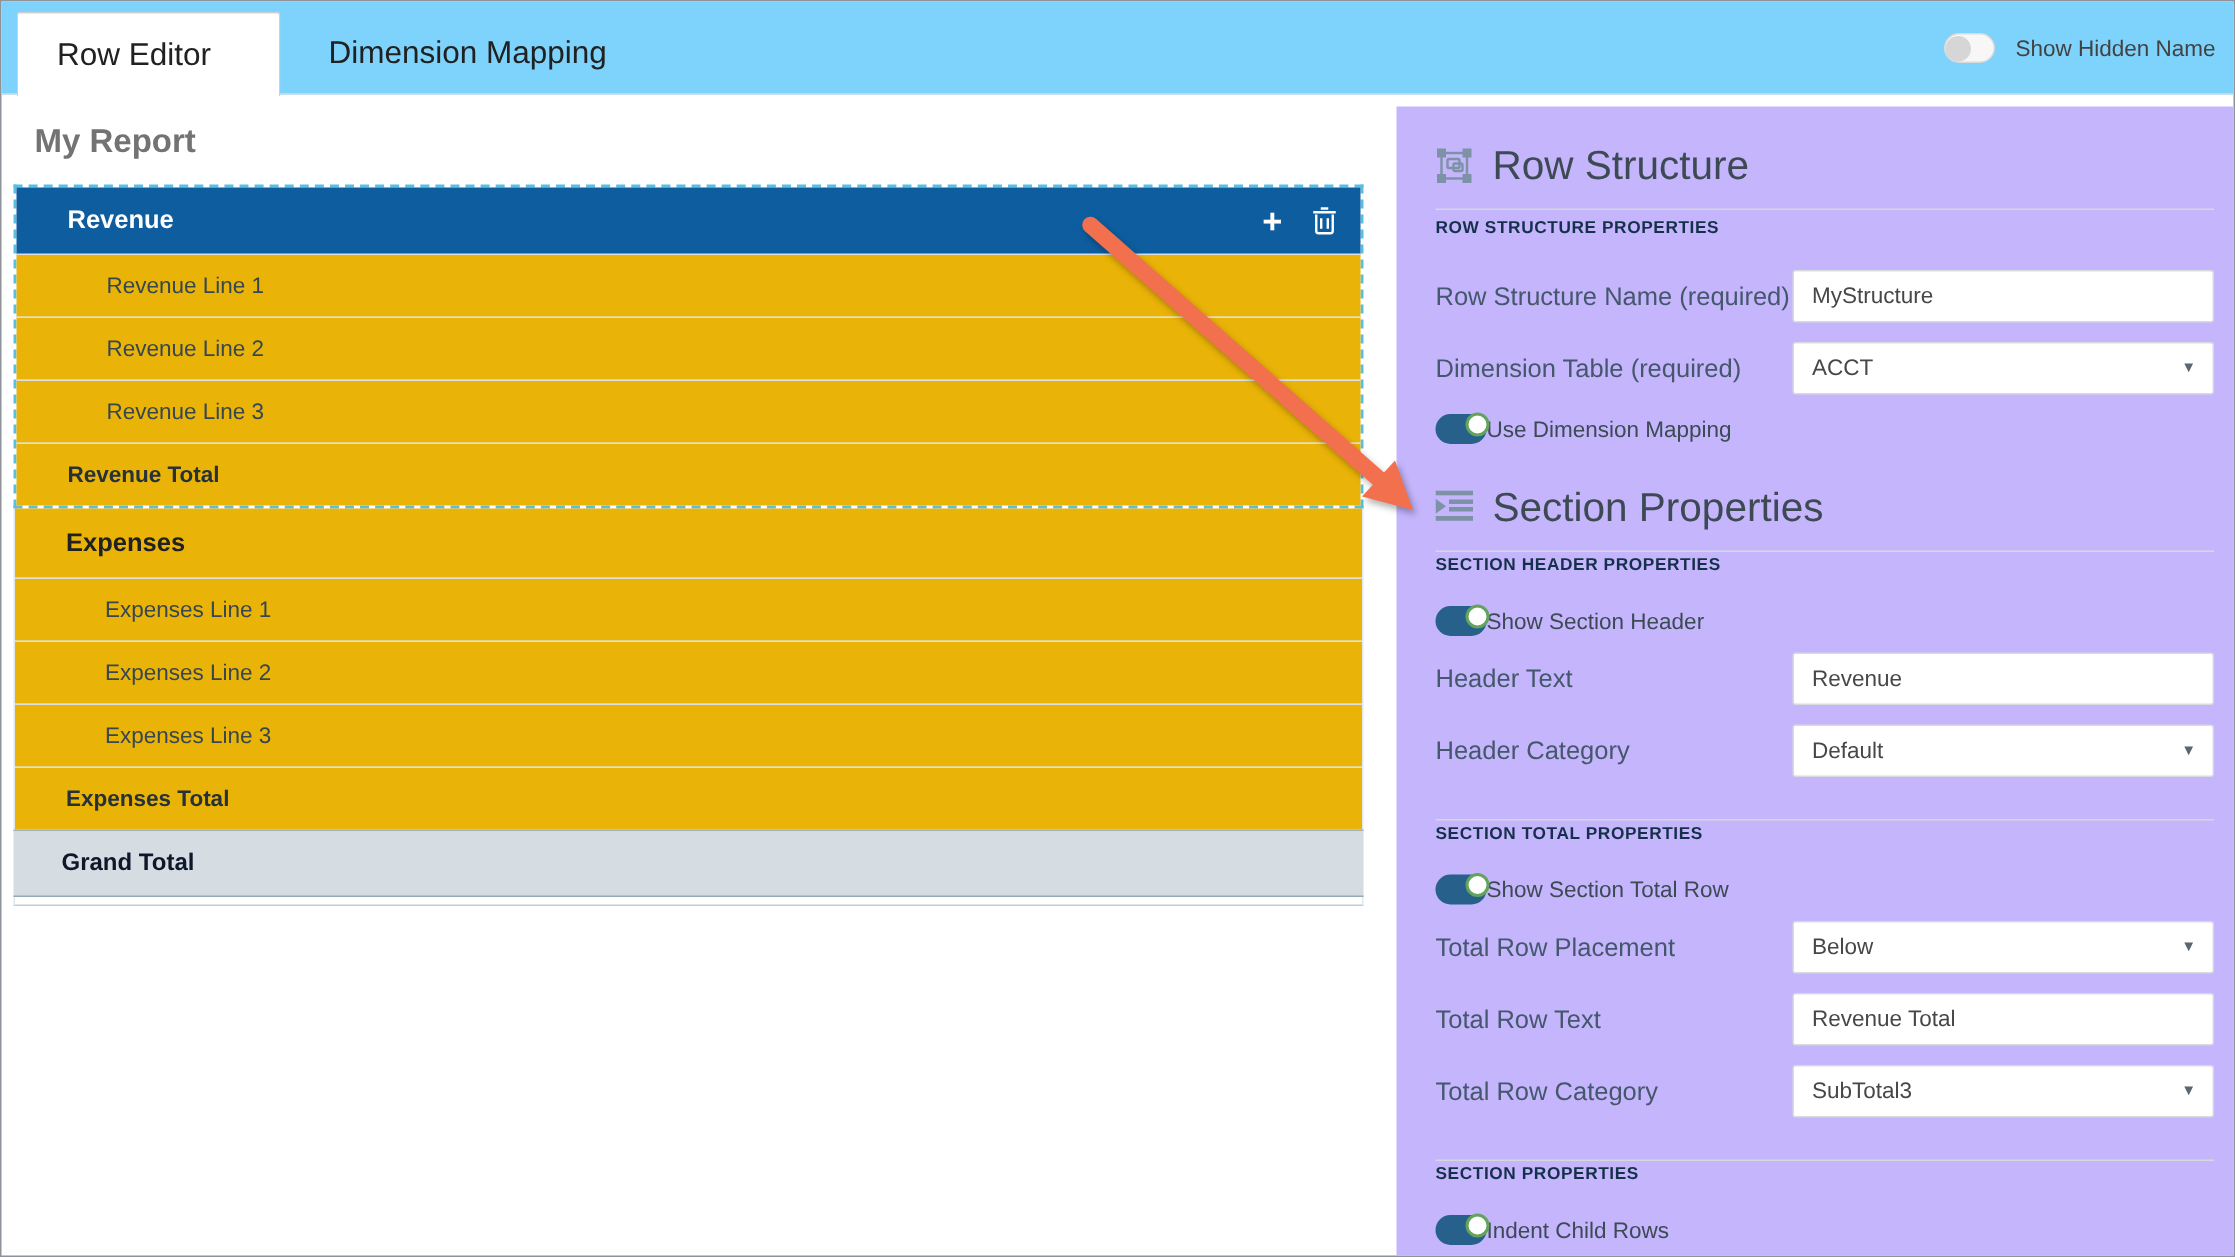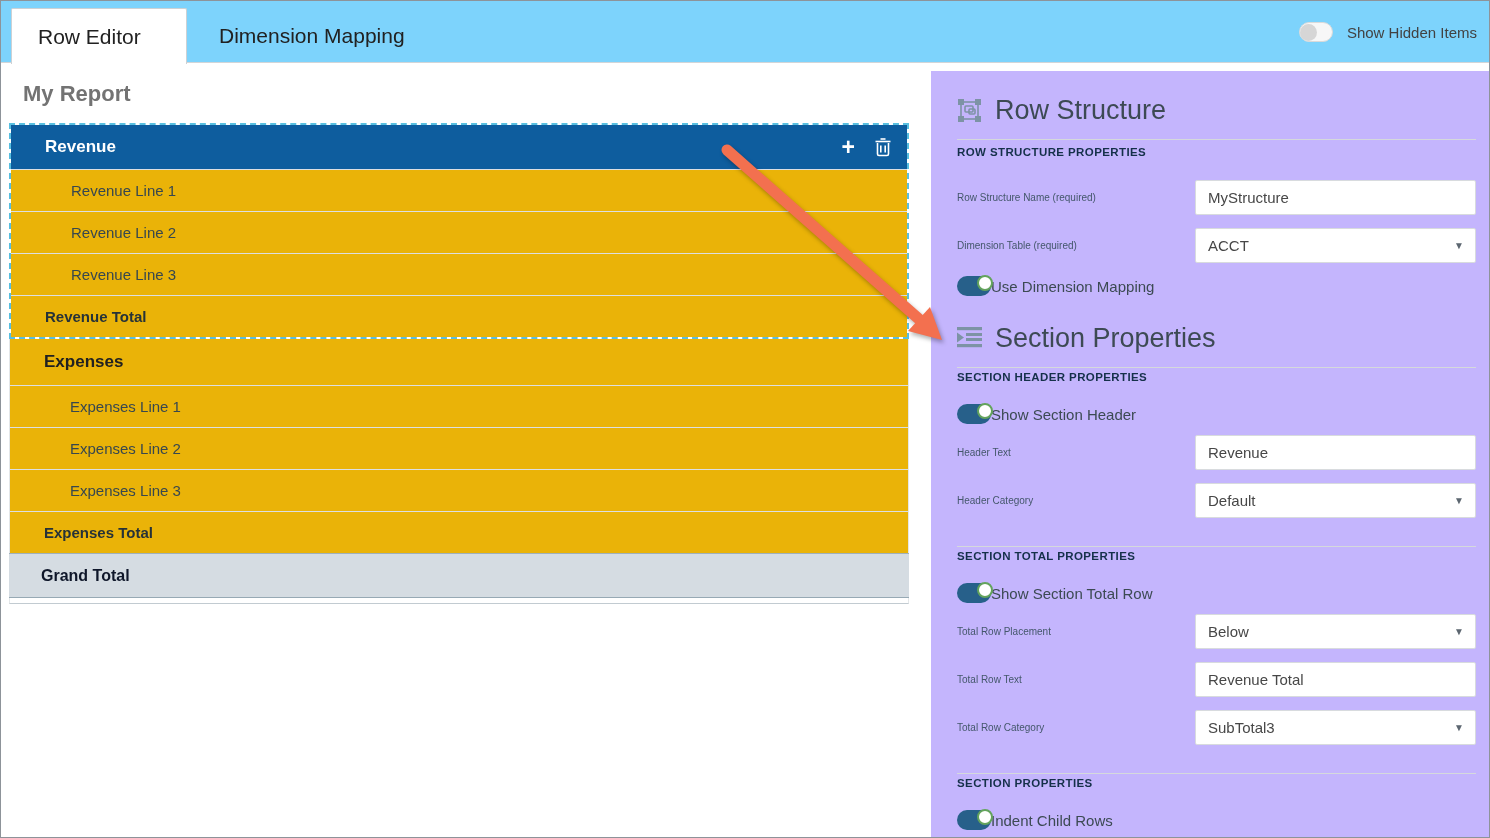--- a/index.html
+++ b/index.html
@@ -71,21 +71,21 @@
   .props-panel {
     position: absolute; left: 930px; top: 70px; right: 0; bottom: 0;
     background: #c4b5fd; padding: 24px 13px 0 26px;
     display: flex; flex-direction: column; z-index: 2;
   }
   .panel-heading { display: flex; align-items: center; gap: 13px; height: 30px; }
   .panel-heading .ht { font-size: 27px; font-weight: 400; color: #3d4a54; white-space: nowrap; }
   .divider { border: none; border-top: 1px solid #d5d9dc; height: 0; width: 100%; }
   .sec-label { font-size: 11.5px; font-weight: 700; color: #15304a; letter-spacing: 0.4px; height: 14px; }
   .field-row { display: flex; align-items: center; justify-content: space-between; height: 35px; }
-  .field-row .flabel { font-size: 10px; color: #44576b; text-align: right; }
+  .field-row .flabel { font-size: 17px; color: #44576b; text-align: right; }
   .control { width: 281px; height: 35px; position: relative; }
   .text-input {
     width: 100%; height: 100%; border: 1px solid #d8dbde; border-radius: 2px;
     padding: 0 12px; font-size: 15px; color: #474747; background: #fff;
     font-family: "Liberation Sans", sans-serif; outline: none;
   }
   .select {
     width: 100%; height: 100%; border: 1px solid #d8dbde; border-radius: 2px;
     background: #fff; display: flex; align-items: center; padding: 0 28px 0 12px;
     font-size: 15px; color: #474747; cursor: pointer;
@@ -109,21 +109,21 @@
   <div class="tab-active">
     <span>Row Editor</span>
   </div>
   <div class="tab-plain">
     <span>Dimension Mapping</span>
   </div>
   <div class="show-hidden">
     <div class="toggle off">
         <div class="knob"></div>
       </div>
-    <span class="lbl">Show Hidden Items</span>
+    <span class="lbl">Show Hidden Name</span>
   </div>
 </div>
 
 <div class="report-title">My Report</div>
 
 <div class="report-list">
   <div class="sel-wrap">
     <div class="row r-header">
       <span>Revenue</span>
       <div class="row-actions">

